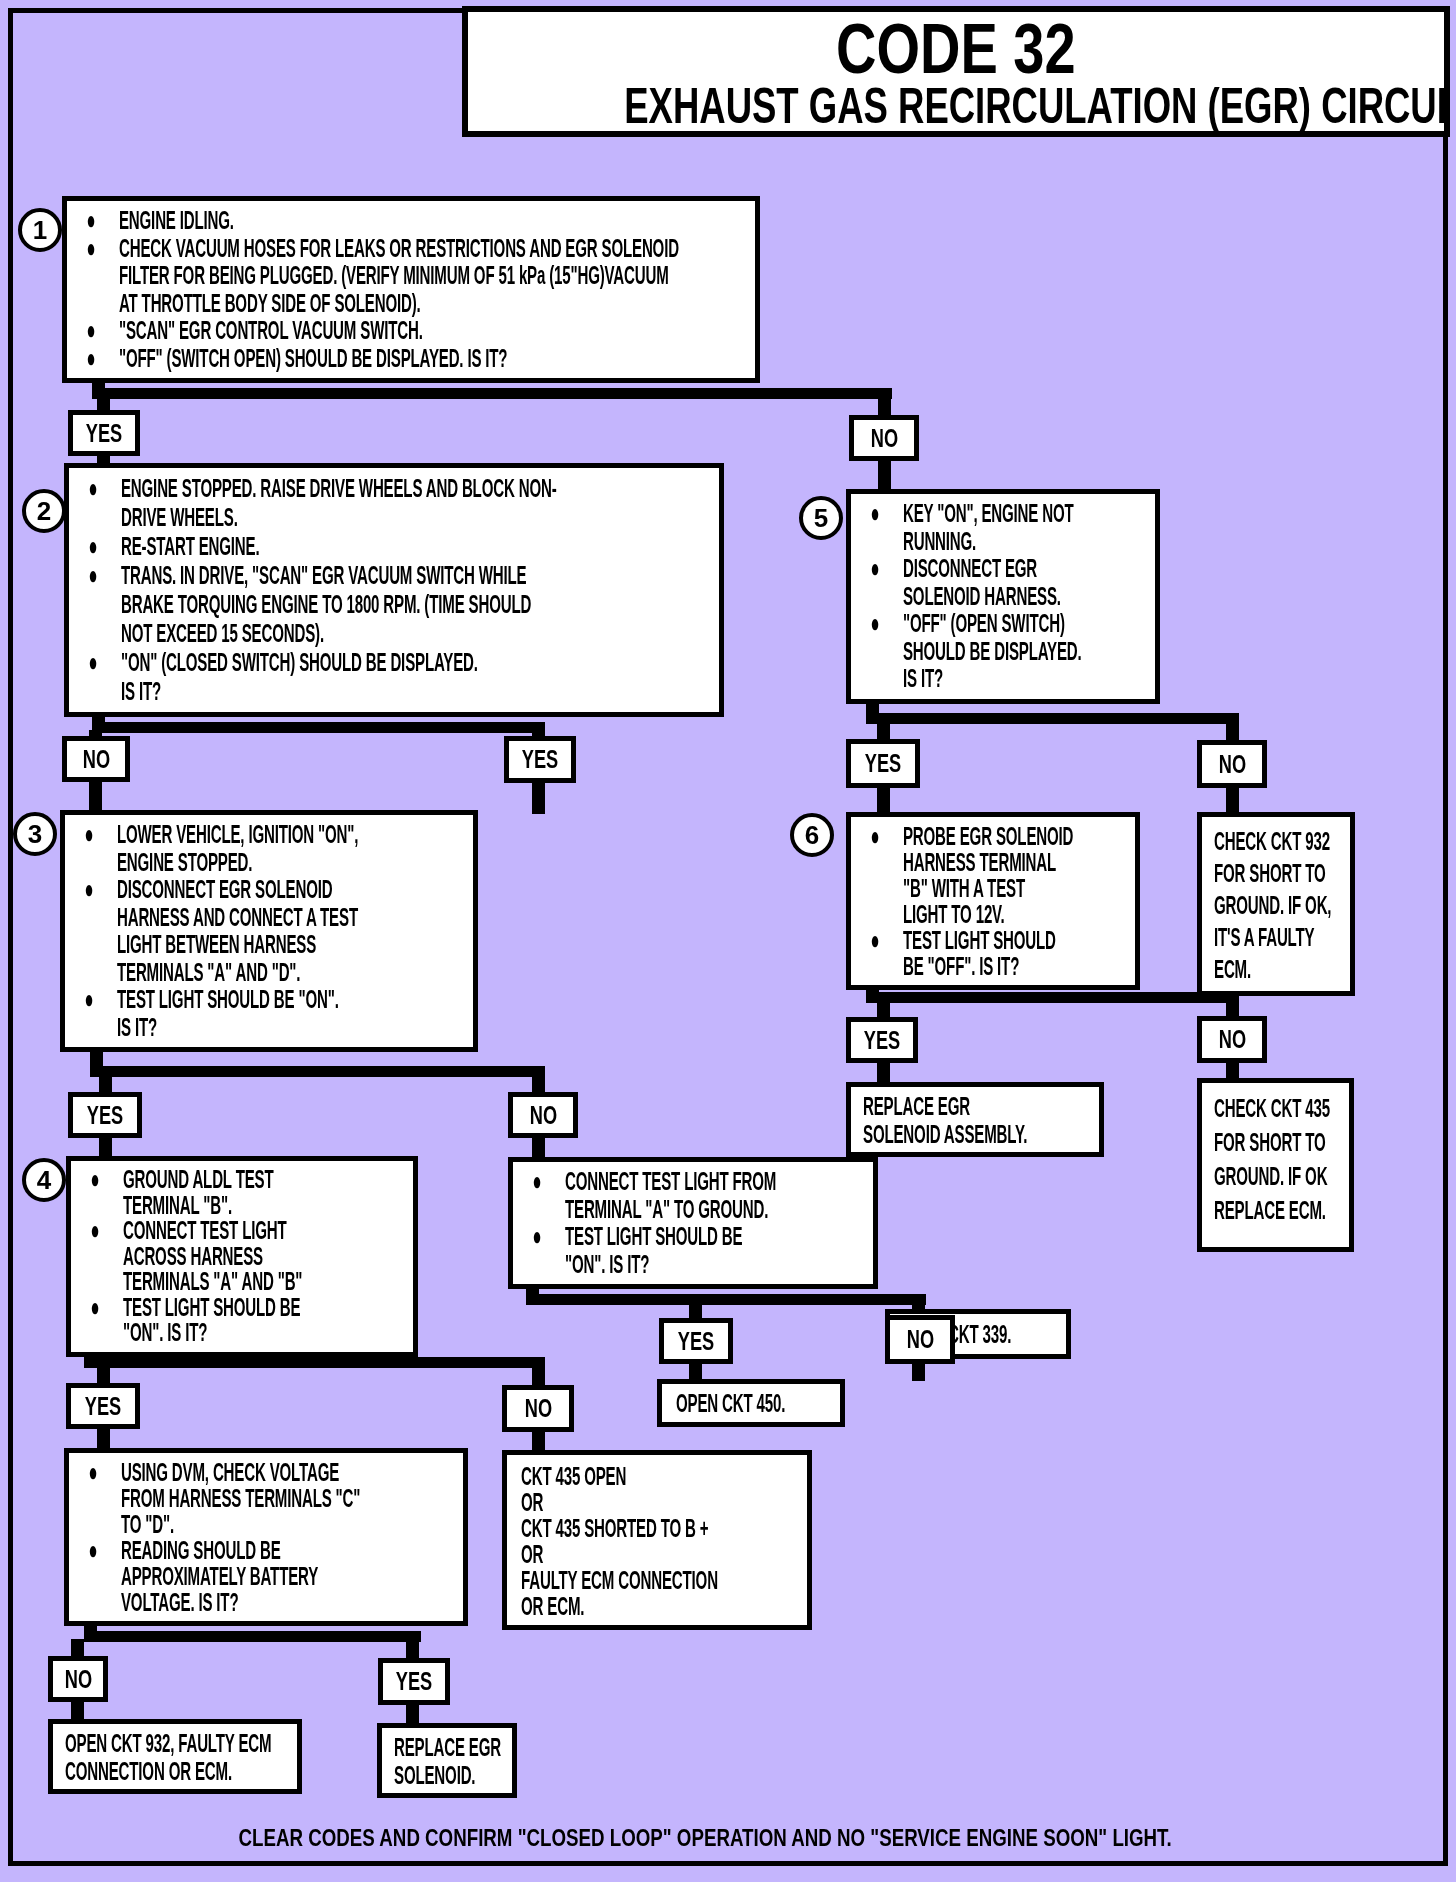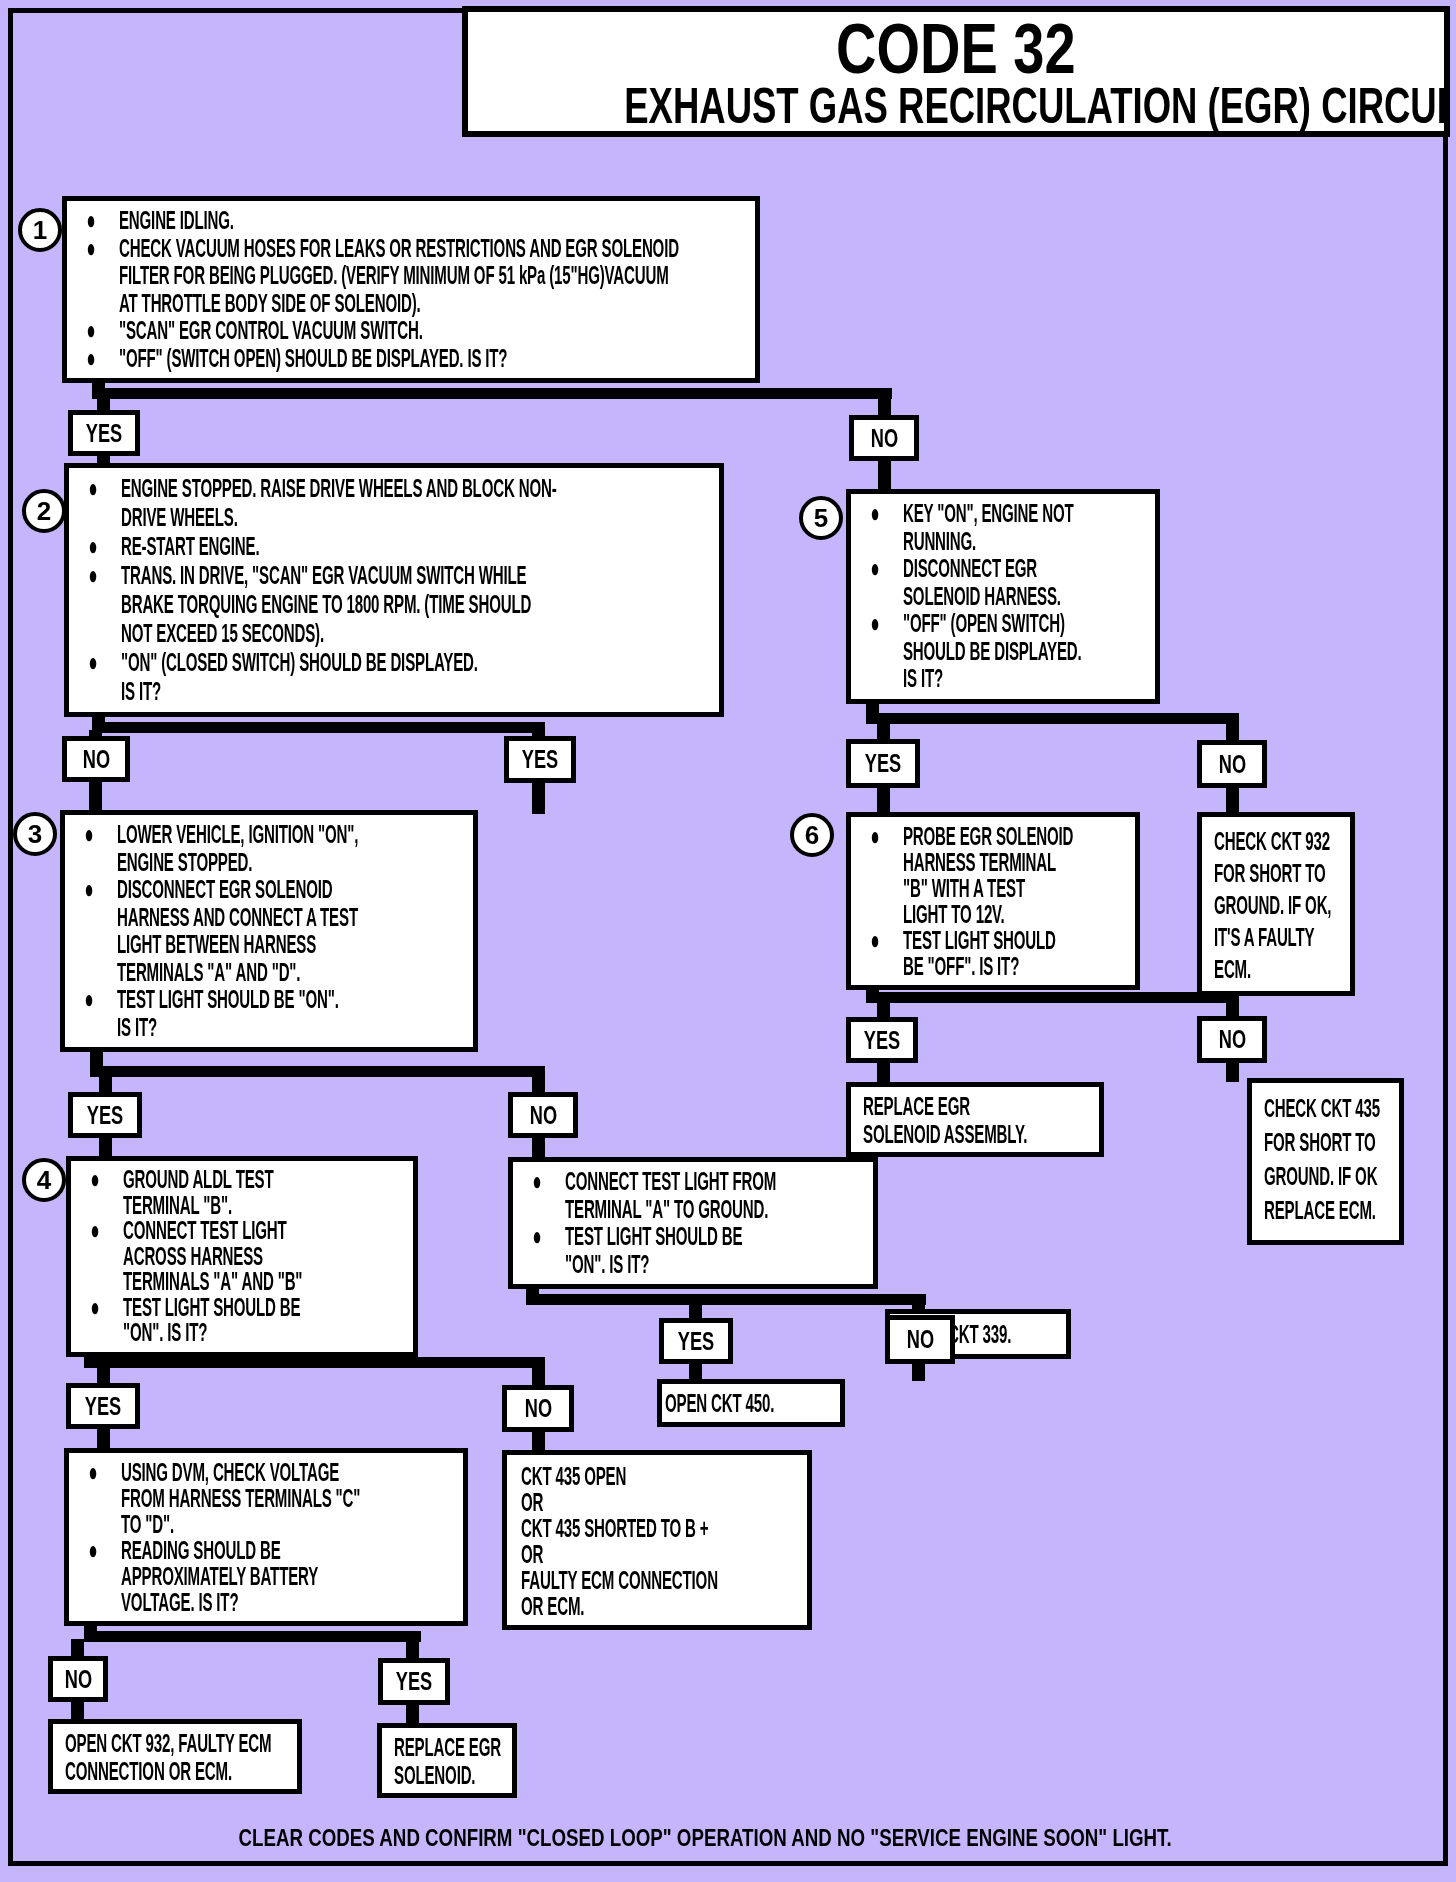--- a/index.html
+++ b/index.html
@@ -244,21 +244,21 @@
 GROUND.  IF OK,
 IT'S A FAULTY
 ECM.</div>
   </div>
 
   <div class="fbox" style="left:846px;top:1082px;width:258px;min-height:72px;padding:6px 6px 4px 12px">
     <div class="ctext ptxt">REPLACE EGR
 SOLENOID ASSEMBLY.</div>
   </div>
 
-  <div class="fbox lh34" style="left:1247px;top:1078px;width:157px;min-height:158px;padding:8px 4px 13px 12px">
+  <div class="fbox lh34" style="left:1197px;top:1078px;width:157px;min-height:158px;padding:8px 4px 20px 12px">
     <div class="ctext ptxt">CHECK CKT 435
 FOR SHORT TO
 GROUND.  IF OK
 REPLACE ECM.</div>
   </div>
 
   <div class="fbox pad lh25" style="left:66px;top:1156px;width:352px;min-height:190px">
     <div class="ctext">
       <div class="row">
           <span class="dot">●</span>
@@ -287,21 +287,21 @@
 TERMINAL "A" TO GROUND.</span>
         </div>
       <div class="row">
           <span class="dot">●</span>
           <span class="btxt">TEST LIGHT SHOULD BE
 "ON".  IS IT?</span>
         </div>
     </div>
   </div>
 
-  <div class="fbox" style="left:657px;top:1379px;width:188px;height:48px;padding:6px 4px 2px 3px">
+  <div class="fbox" style="left:657px;top:1379px;width:188px;height:48px;padding:6px 4px 2px 14px">
     <div class="ctext ptxt">OPEN CKT 450.</div>
   </div>
   <div class="fbox" style="left:885px;top:1309px;width:186px;height:50px;padding:7px 4px 2px 12px">
     <div class="ctext ptxt">OPEN CKT 339.</div>
   </div>
 
   <div class="fbox pad lh26" style="left:64px;top:1448px;width:404px;min-height:172px">
     <div class="ctext">
       <div class="row">
           <span class="dot">●</span>

